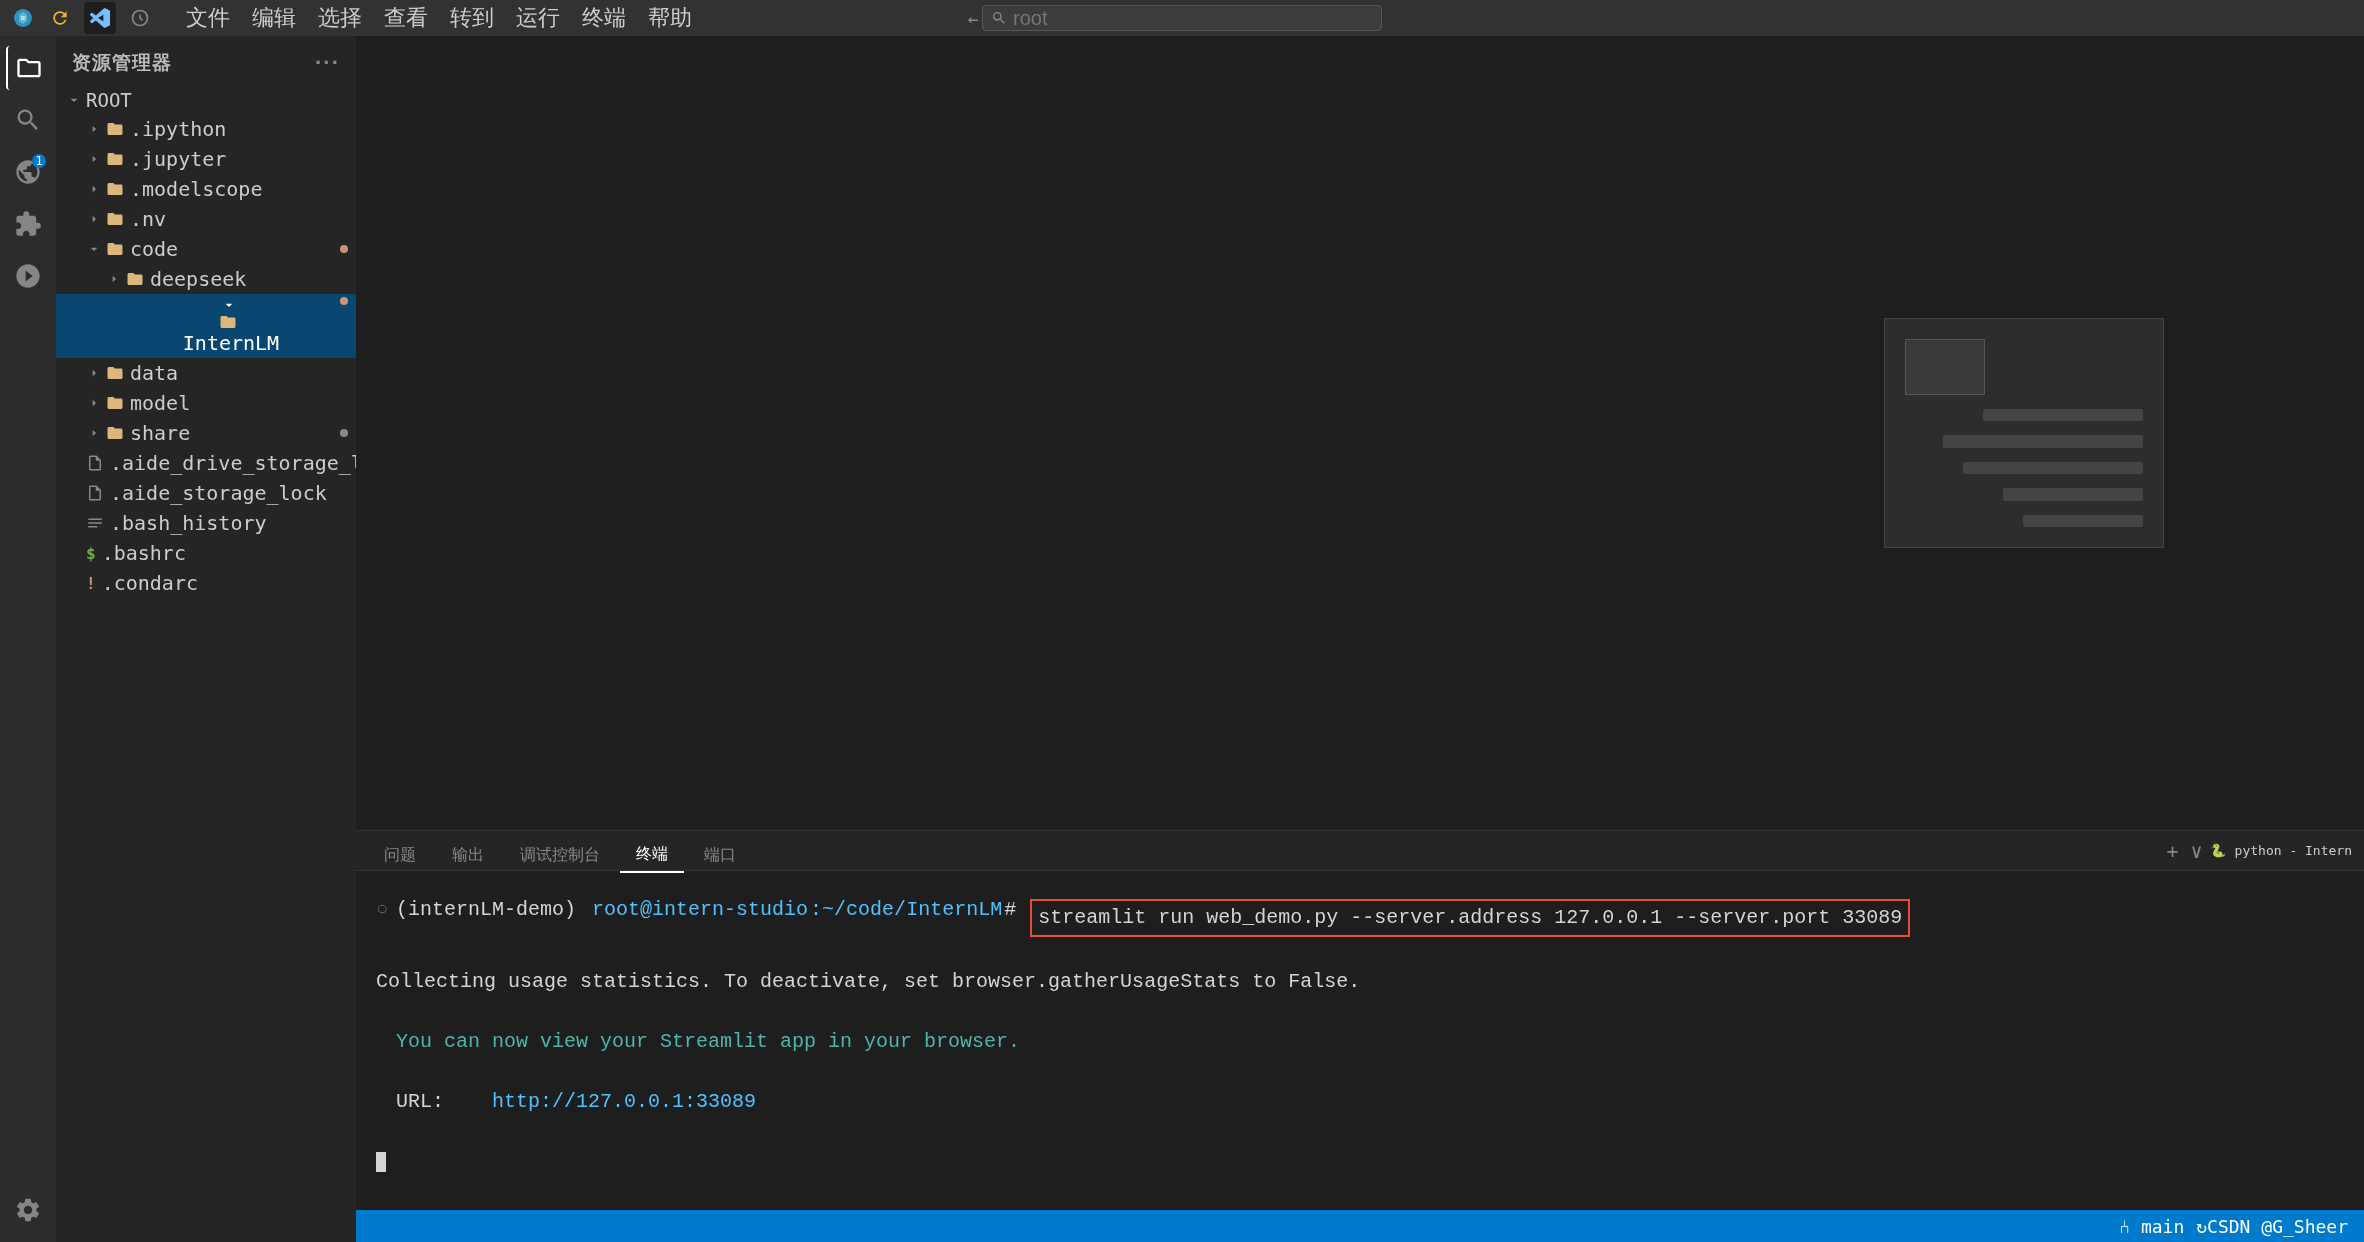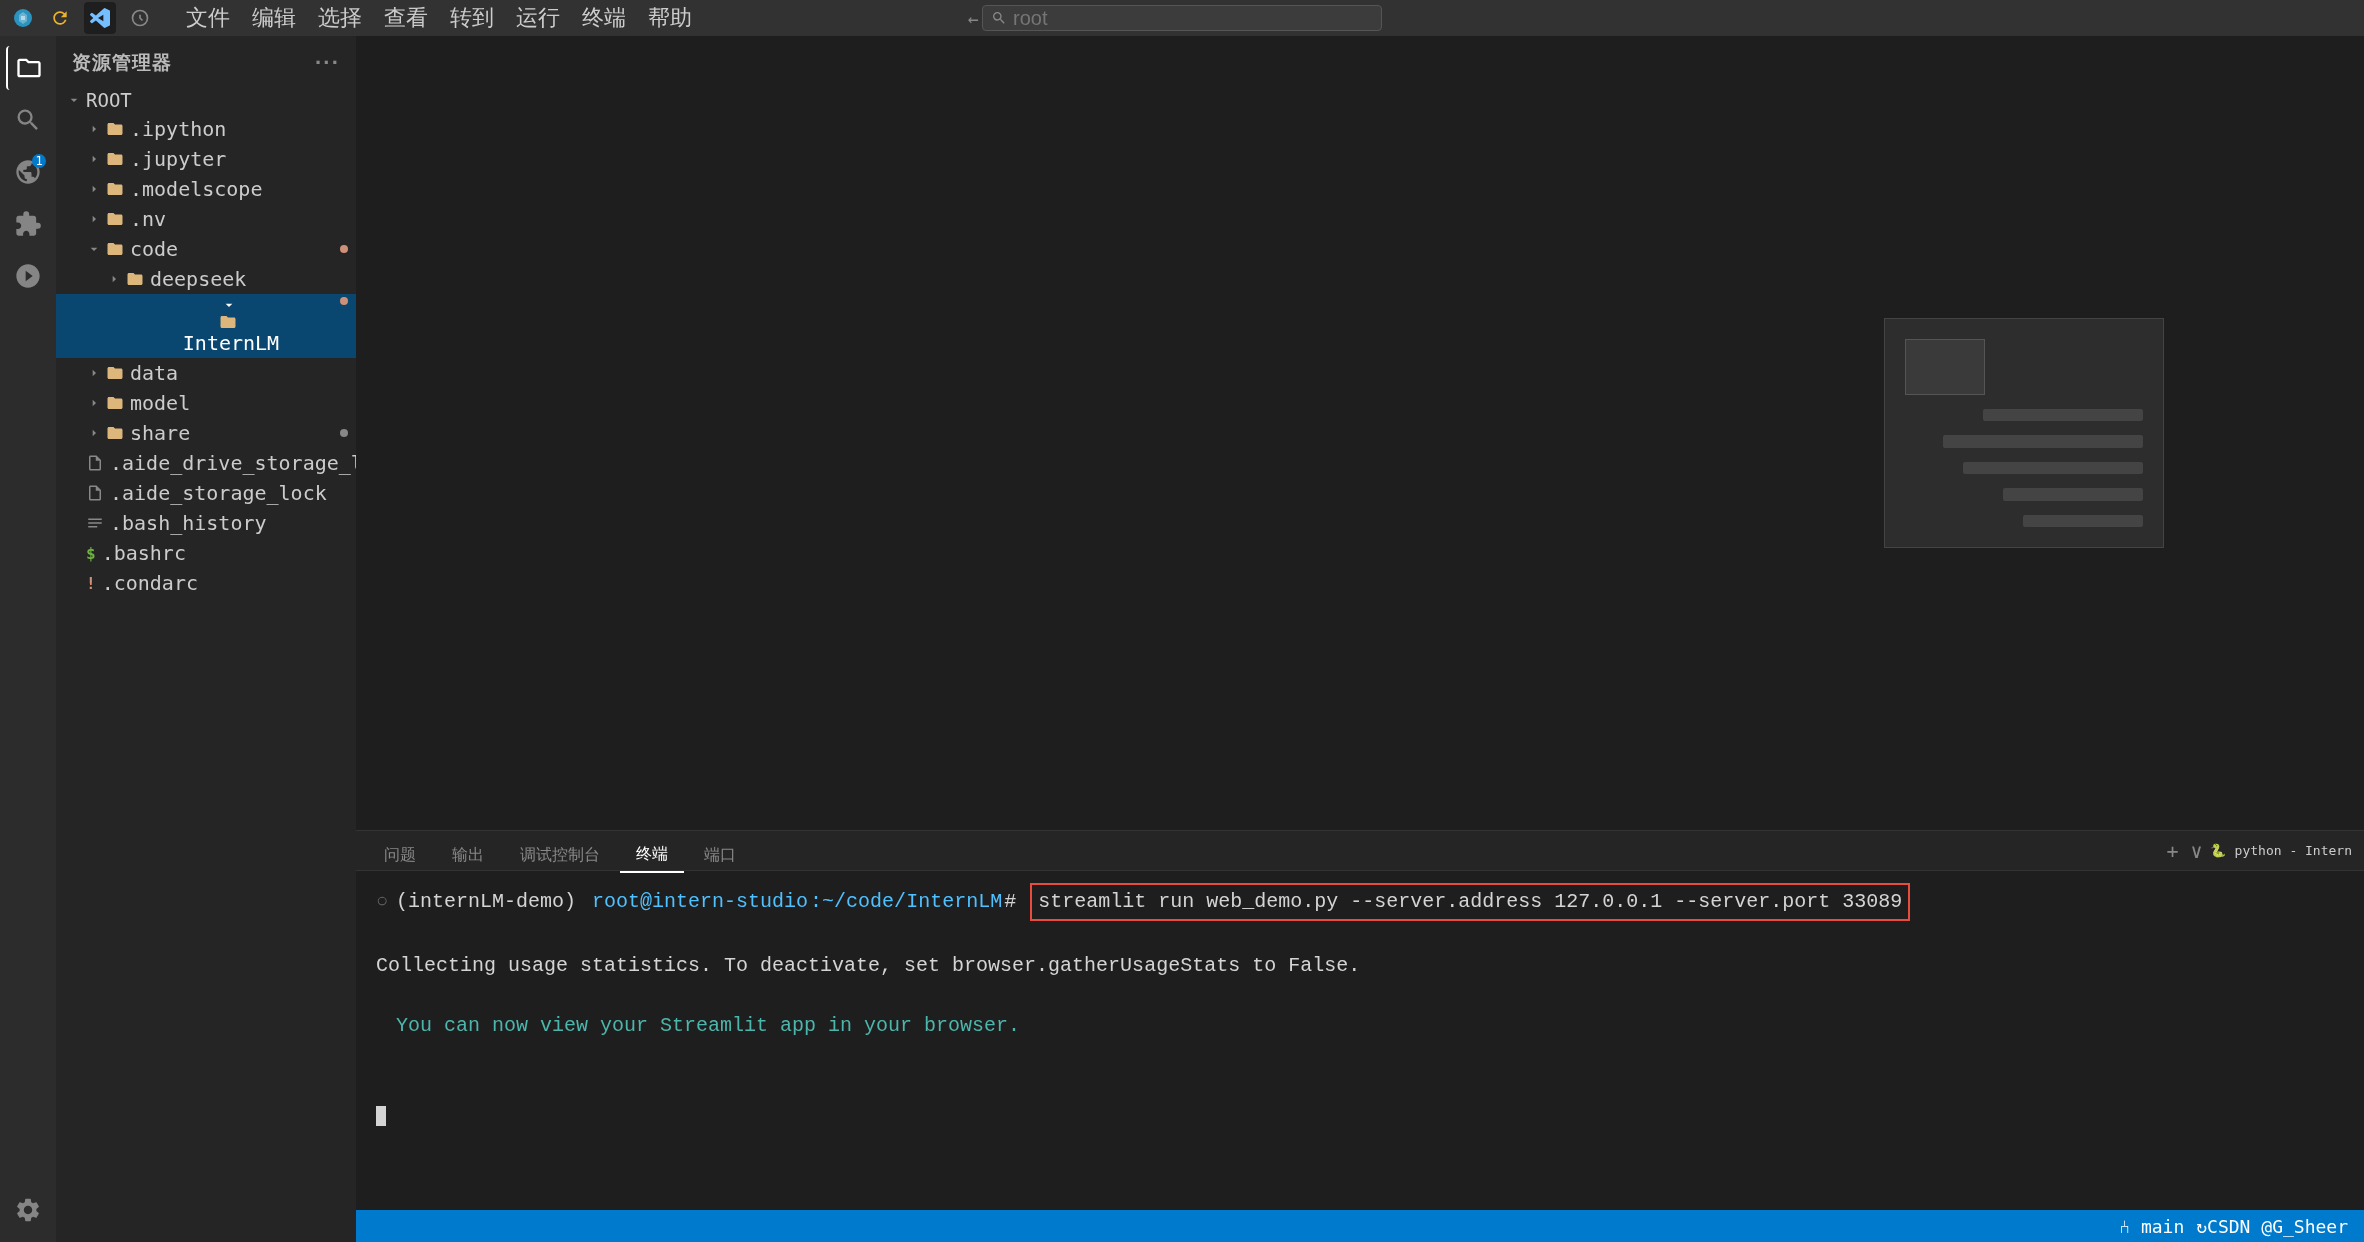--- a/index.html
+++ b/index.html
@@ -597,34 +597,39 @@
 
       <div class="terminal-content">
         
         <div class="term-prompt-line">
           <span class="term-circle">○</span>
           <span class="term-env">(internLM-demo)</span>
           <span>&nbsp;</span>
           <span class="term-user">root@intern-studio</span>
           <span class="term-path">:~/code/InternLM</span>
           <span class="term-hash">#&nbsp;</span>
-          <span style="border:2px solid #e74c3c;padding:2px 6px;display:inline;">streamlit run web_demo.py --server.address 127.0.0.1 --server.port 33089</span>
+          <span style="border:2px solid #e74c3c;padding:2px 6px;display:inline;margin-top:16px;">streamlit run web_demo.py --server.address 127.0.0.1 --server.port 33089</span>
         </div>
         <br>
         
         <div>
           <span class="term-info">Collecting usage statistics. To deactivate, set browser.gatherUsageStats to False.</span>
         </div>
         <br>
         
         <div style="padding-left:20px;">
           <span class="term-success">You can now view your Streamlit app in your browser.</span>
         </div>
         <br>
         
+        <div style="padding-left:20px;">
+          <span class="term-url-label">URL:</span>
+          <span>&nbsp;&nbsp;</span>
+          <span class="term-url">http://127.0.0.1:33089</span>
+        </div>
         <br>
         
         <div>
           <span class="term-cursor"></span>
         </div>
       </div>
     </div>
 
     <div class="status-bar">
       <div class="status-left">

